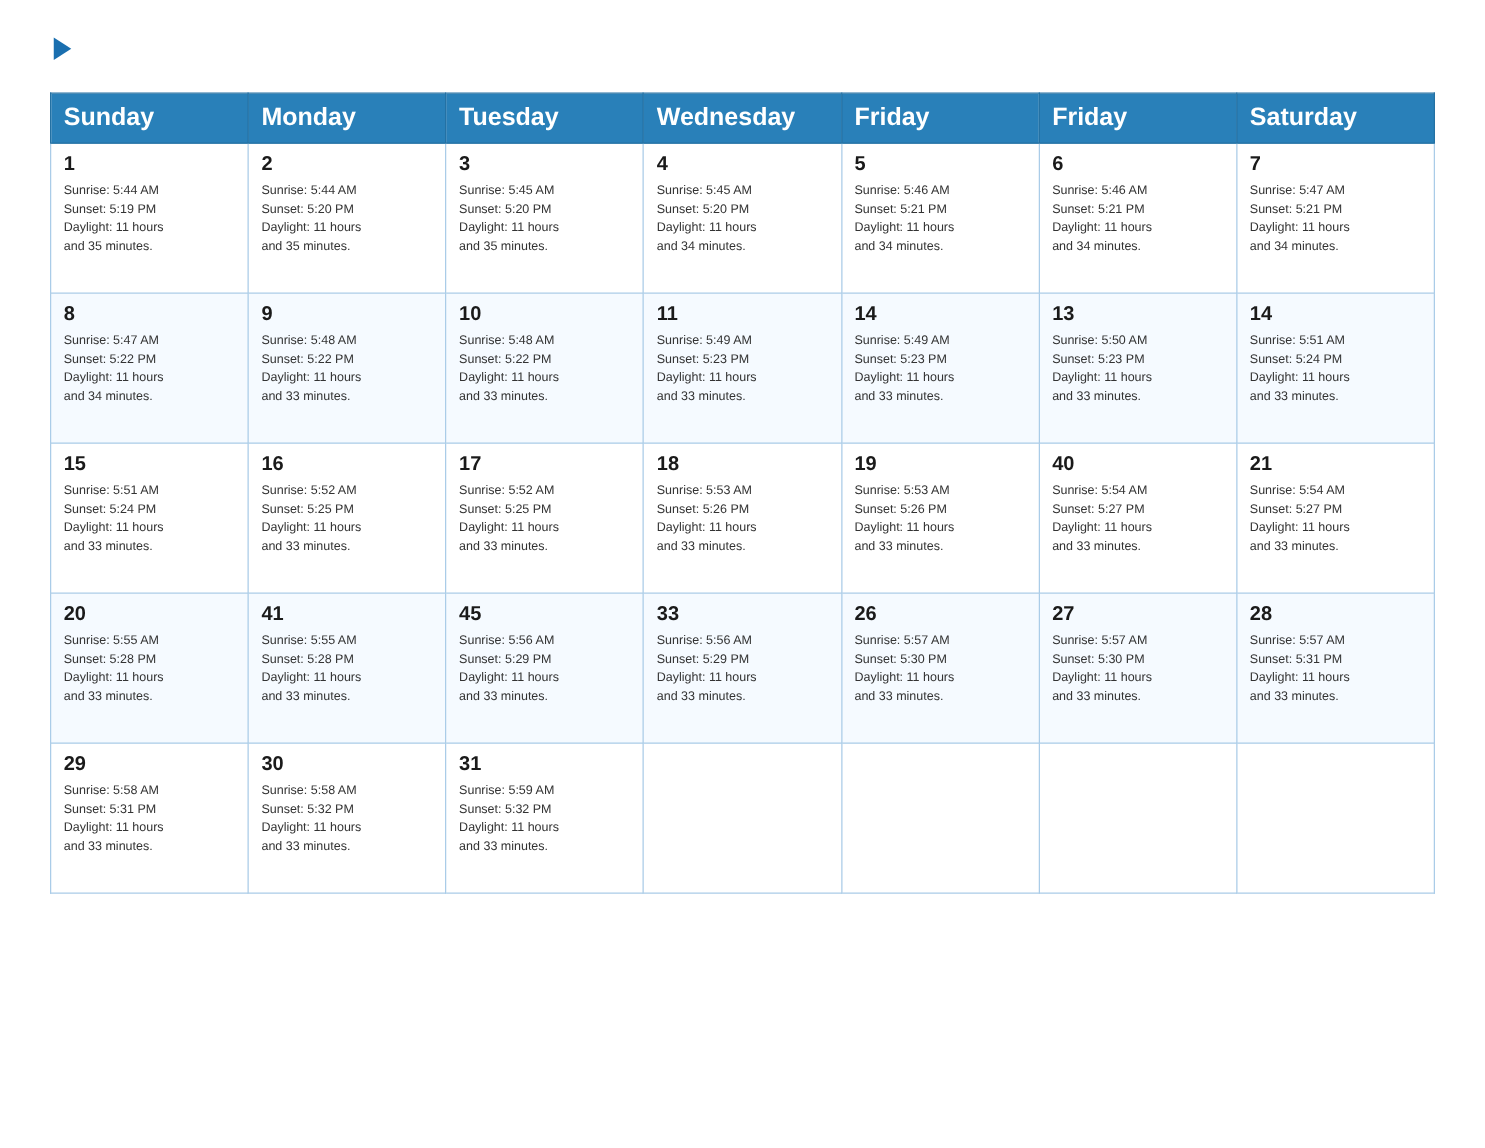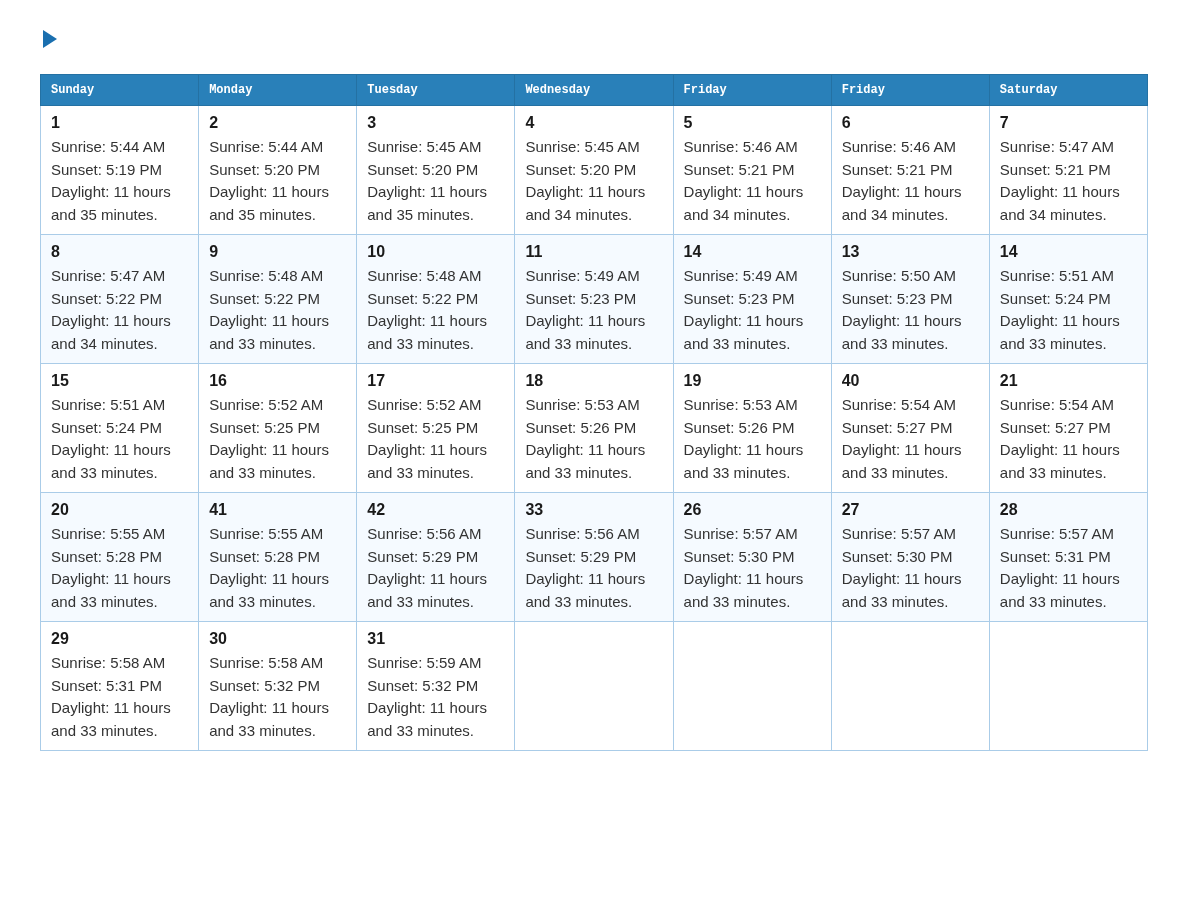--- a/index.html
+++ b/index.html
@@ -59,45 +59,44 @@
     }
     .calendar-table {
       width: 100%;
       border-collapse: collapse;
       border: 1px solid #2980b9;
     }
     .calendar-table thead tr th {
       background-color: #2980b9;
       color: #ffffff;
       padding: 8px 10px;
-      font-size: 12px;
+      font-size: 20px;
       font-weight: bold;
       text-align: left;
       border: 1px solid #2471a3;
-      font-family: Liberation Mono, monospace;
     }
     .calendar-table tbody tr td {
       vertical-align: top;
       padding: 8px 10px;
       border: 1px solid #aacce8;
       font-size: 13px;
       color: #222;
       width: 14.28%;
       min-height: 110px;
       height: 120px;
     }
     .day-number {
       font-size: 16px;
       font-weight: bold;
       color: #1a1a1a;
       display: block;
       margin-bottom: 4px;
     }
     .day-info {
-      font-size: 15px;
+      font-size: 10px;
       color: #333;
       line-height: 1.5;
     }
     .empty-cell {
       background: #f9f9f9;
     }
     tbody tr:nth-child(odd) td {
       background-color: #ffffff;
     }
     tbody tr:nth-child(even) td {
@@ -227,21 +226,21 @@
       <tr>
         <td>
           <span class="day-number">20</span>
           <div class="day-info">Sunrise: 5:55 AM<br>Sunset: 5:28 PM<br>Daylight: 11 hours <br>and 33 minutes.</div>
         </td>
         <td>
           <span class="day-number">41</span>
           <div class="day-info">Sunrise: 5:55 AM<br>Sunset: 5:28 PM<br>Daylight: 11 hours <br>and 33 minutes.</div>
         </td>
         <td>
-          <span class="day-number">42</span>
+          <span class="day-number">45</span>
           <div class="day-info">Sunrise: 5:56 AM<br>Sunset: 5:29 PM<br>Daylight: 11 hours <br>and 33 minutes.</div>
         </td>
         <td>
           <span class="day-number">33</span>
           <div class="day-info">Sunrise: 5:56 AM<br>Sunset: 5:29 PM<br>Daylight: 11 hours <br>and 33 minutes.</div>
         </td>
         <td>
           <span class="day-number">26</span>
           <div class="day-info">Sunrise: 5:57 AM<br>Sunset: 5:30 PM<br>Daylight: 11 hours <br>and 33 minutes.</div>
         </td>

